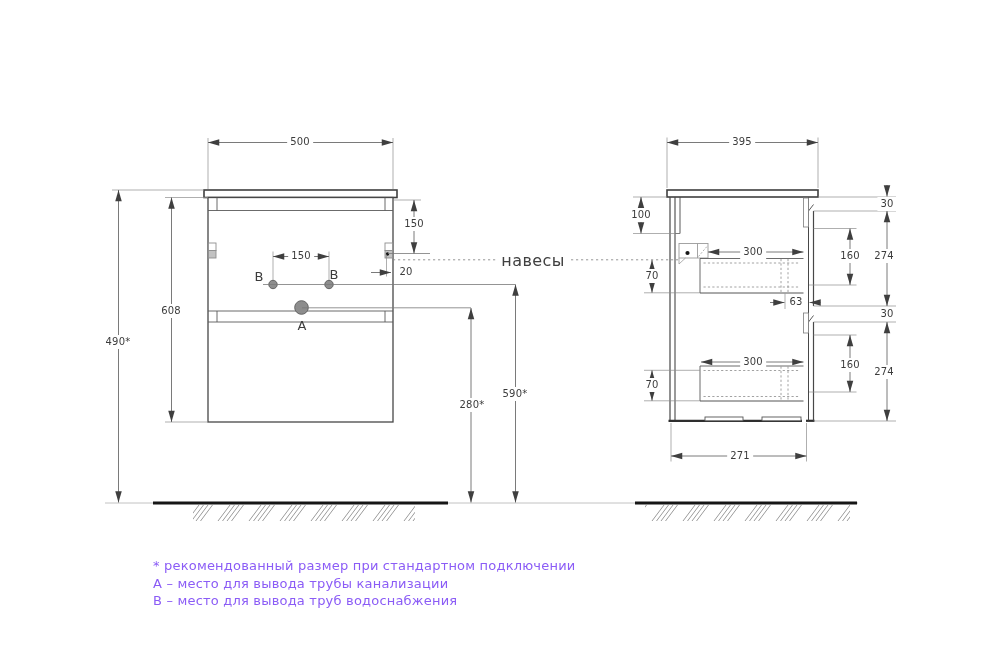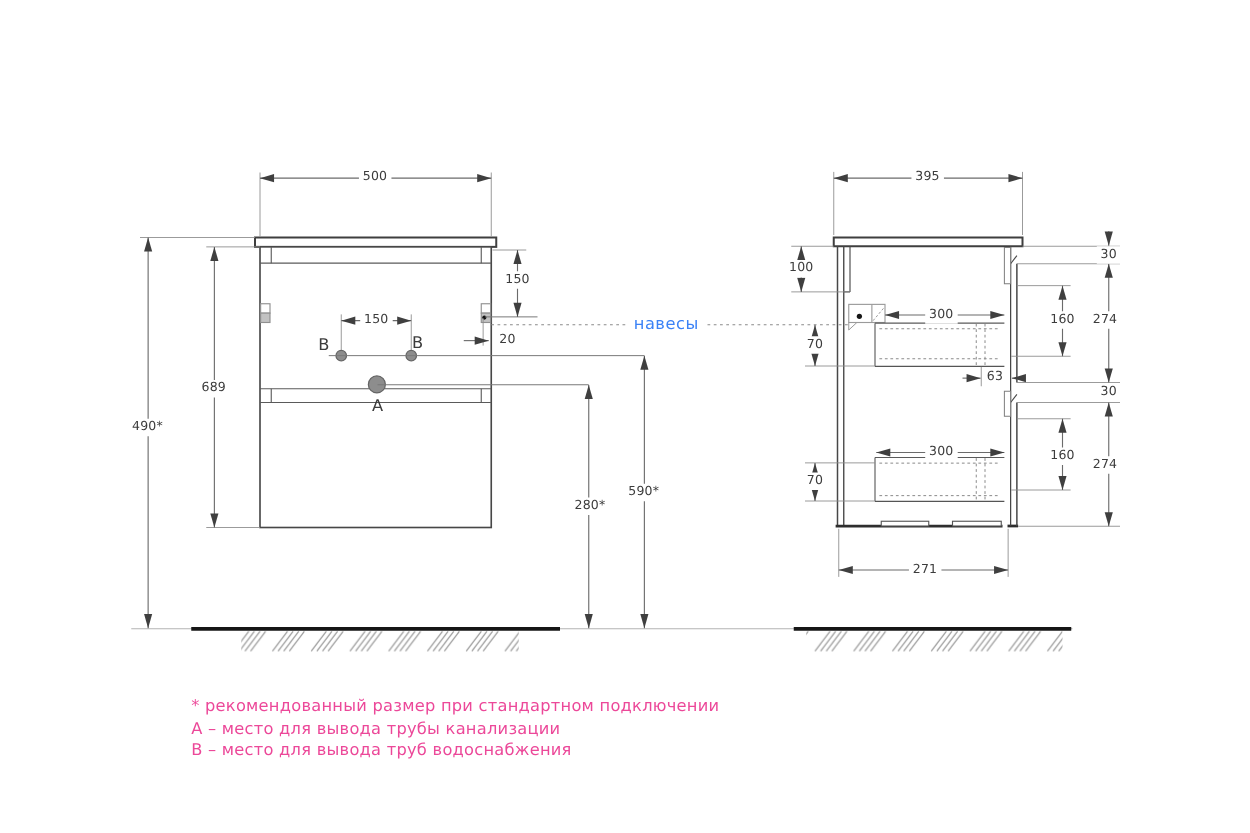--- a/index.html
+++ b/index.html
@@ -5,22 +5,22 @@
   html,body{margin:0;padding:0;background:#ffffff;}
   #stage{position:relative;width:1000px;height:666px;background:#fff;overflow:hidden;
          font-family:"DejaVu Sans","Liberation Sans",sans-serif;}
   #linework{position:absolute;left:0;top:0;}
   .dim-label{position:absolute;transform:translate(-50%,-50%);background:#fff;
              padding:0 3px;font-size:10px;color:#3c3c3c;letter-spacing:.2px;
              white-space:nowrap;line-height:14px;}
   .point-label{position:absolute;transform:translate(-50%,-50%);background:transparent;
              font-size:13px;color:#3c3c3c;line-height:14px;}
   .callout-label{position:absolute;transform:translate(-50%,-50%);background:#fff;
-             padding:0 5px;font-size:13px;color:#3b82f6;letter-spacing:.4px;}
-  .note{position:absolute;left:153px;font-size:13px;color:#ec4899;letter-spacing:.2px;
+             padding:0 5px;font-size:16px;color:#404040;letter-spacing:.4px;}
+  .note{position:absolute;left:153px;font-size:13px;color:#8b5cf6;letter-spacing:.2px;
         white-space:nowrap;line-height:14px;}
 </style>
 </head>
 <body>
 
 <div id="stage">
 
 <svg id="linework" width="1000" height="666" viewBox="0 0 1000 666">
   <defs>
     <marker id="ae" markerUnits="userSpaceOnUse" markerWidth="20" markerHeight="10" viewBox="-10 -4 11 8" refX="0" refY="0" orient="auto">
@@ -185,21 +185,21 @@
     <line x1="850" y1="228.5" x2="850" y2="285" marker-start="url(#as)" marker-end="url(#ae)"></line>
     <line x1="850" y1="335" x2="850" y2="392" marker-start="url(#as)" marker-end="url(#ae)"></line>
     <line x1="887" y1="185" x2="887" y2="196.5" marker-end="url(#ae)"></line>
     <line x1="887" y1="211" x2="887" y2="306" marker-start="url(#as)" marker-end="url(#ae)"></line>
     <line x1="887" y1="322" x2="887" y2="421" marker-start="url(#as)" marker-end="url(#ae)"></line>
     <line x1="671" y1="456" x2="806.5" y2="456" marker-start="url(#as)" marker-end="url(#ae)"></line>
   </g>
 </svg>
 
 <span class="dim-label" style="left:300px;top:142px">500</span>
-<span class="dim-label" style="left:171px;top:311px">689</span>
+<span class="dim-label" style="left:171px;top:311px">608</span>
 <span class="dim-label" style="left:118px;top:342px">490*</span>
 <span class="dim-label" style="left:414px;top:224px">150</span>
 <span class="dim-label" style="left:406px;top:272px">20</span>
 <span class="dim-label" style="left:301px;top:256px">150</span>
 <span class="point-label" style="left:259px;top:277px">B</span>
 <span class="point-label" style="left:334px;top:275px">B</span>
 <span class="point-label" style="left:302px;top:326px">A</span>
 <span class="dim-label" style="left:515px;top:394px">590*</span>
 <span class="dim-label" style="left:472px;top:405px">280*</span>
 <span class="callout-label" style="left:533px;top:260px">навесы</span>

